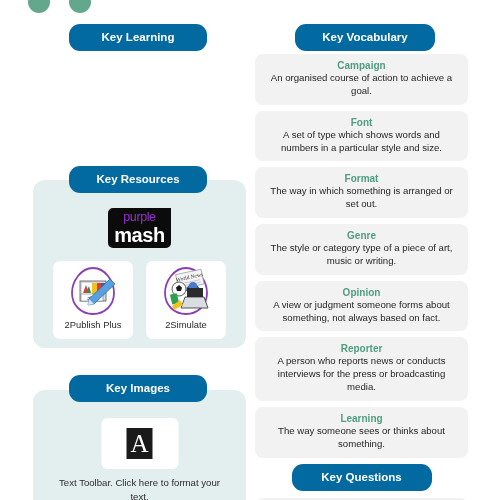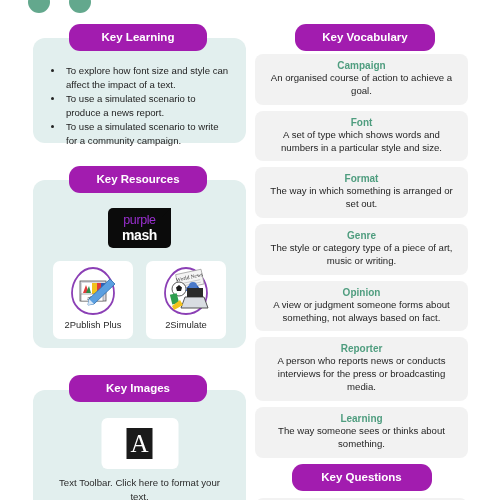--- a/index.html
+++ b/index.html
@@ -41,21 +41,21 @@
     width: 250px;
     position: relative;
   }
   .col-right {
     width: 250px;
     position: relative;
   }
 
   
   .pill {
-    background: #a21caf;
+    background: #0369a1;
     color: #ffffff;
     border-radius: 11px;
     font-size: 11.5px;
     font-weight: bold;
     text-align: center;
     padding: 7px 10px 8px;
     box-sizing: border-box;
     position: relative;
     z-index: 3;
   }
@@ -125,21 +125,21 @@
     transform: rotate(0deg);
   }
   .pm-purple {
     color: #9a2fd0;
     font-size: 12.5px;
     font-weight: normal;
     letter-spacing: -0.4px;
   }
   .pm-mash {
     color: #ffffff;
-    font-size: 14px;
+    font-size: 20px;
     font-weight: bold;
     letter-spacing: -0.4px;
     margin-top: 1px;
   }
 
   .res-cards {
     position: absolute;
     top: 81px;
     left: 0;
     width: 100%;
@@ -258,27 +258,20 @@
 
 <div class="top-circles">
   <div class="top-circle"></div>
   <div class="top-circle"></div>
 </div>
 
 <div class="page">
 
   <div class="col-left">
 
-    <div class="mint-panel" id="panel-learning">
-      <ul class="learning-list">
-        <li>To explore how font size and style can affect the impact of a text.</li>
-        <li>To use a simulated scenario to produce a news report.</li>
-        <li>To use a simulated scenario to write for a community campaign.</li>
-      </ul>
-    </div>
     <div class="pill pill-left" id="pill-learning">Key Learning</div>
 
     <div class="mint-panel" id="panel-resources">
       <div class="pm-logo-wrap">
         <div class="pm-logo">
           <span class="pm-purple">purple</span>
           <span class="pm-mash">mash</span>
         </div>
       </div>
 

